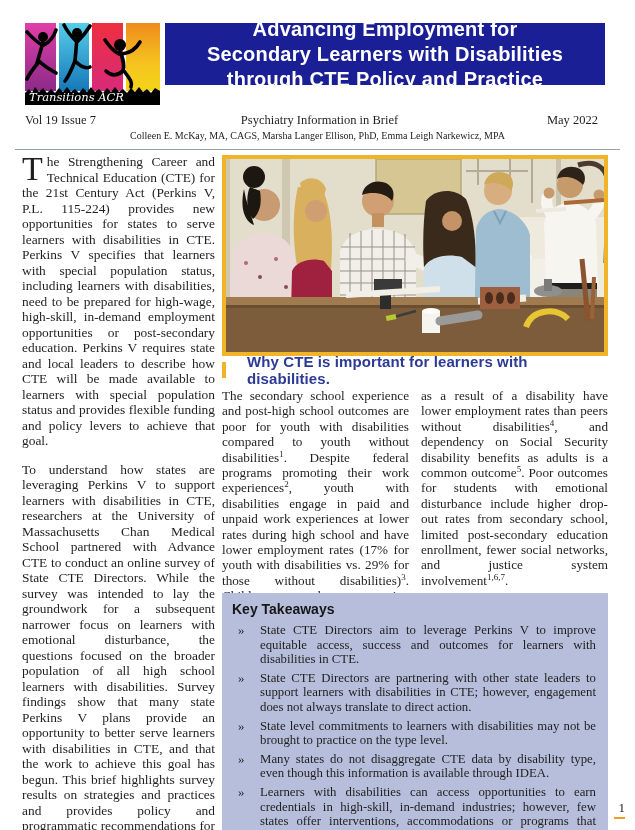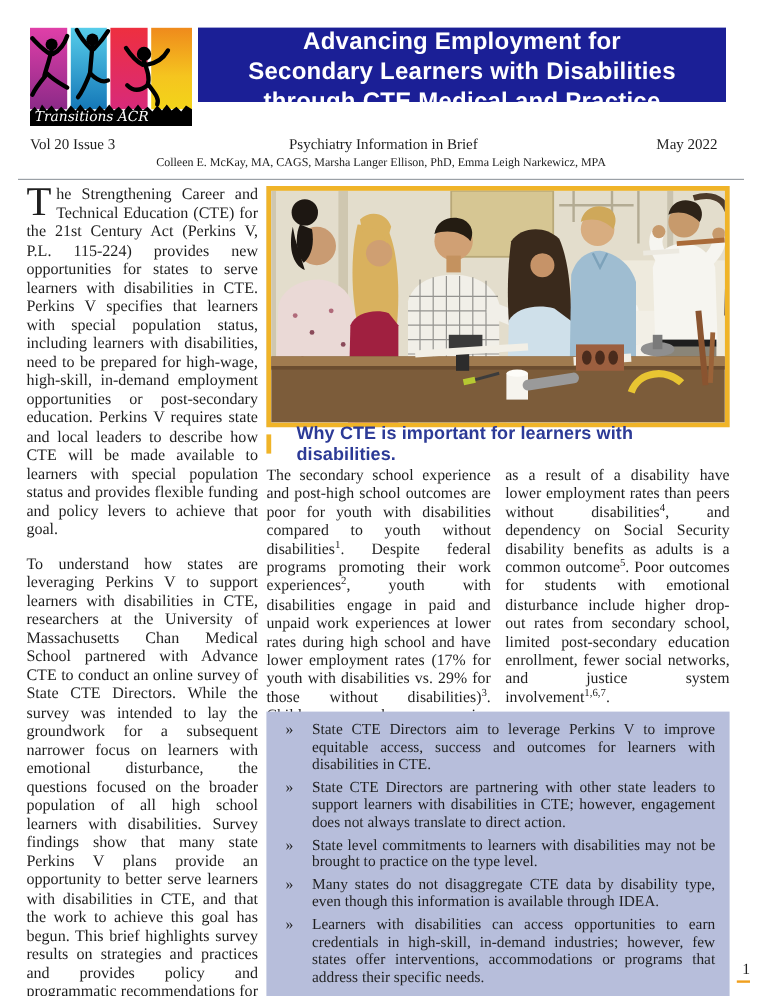--- a/index.html
+++ b/index.html
@@ -8,21 +8,21 @@
     background:#ffffff; overflow:hidden;
     font-family:"Liberation Serif", serif; color:#1f1f1f;
   }
 
   
   .logo {
     position:absolute; left:25px; top:23px; width:135px; height:82px;
   }
   .title-box {
     position:absolute; left:165px; top:23px; width:440px; height:62px;
-    background:#1b1f96; display:flex; flex-direction:column; justify-content:space-between;
+    background:#1b1f96; display:flex; flex-direction:column; justify-content:center;
   }
   .title-line {
     font-family:"Liberation Sans", sans-serif; font-weight:700;
     font-size:20px; line-height:25px; color:#ffffff; text-align:center;
     letter-spacing:.2px;
   }
 
   .masthead-row { position:absolute; left:25px; top:113px; width:589px; height:15px; font-size:12.5px; }
   .mh-vol  { position:absolute; left:0; top:0; }
   .mh-pub  { position:absolute; left:0; right:0; top:0; text-align:center; }
@@ -150,25 +150,25 @@
       </g>
 
       <path fill="#000" d="M0 82 L0 70 L4 66 L7 70 L10 64 L14 69 L18 65 L22 70 L26 66 L30 70 L34 65 L38 69 L42 64 L46 69 L50 66 L54 70 L58 65 L62 69 L66 64 L70 69 L74 66 L78 70 L82 65 L86 69 L90 64 L94 69 L98 66 L102 70 L106 65 L110 69 L114 64 L118 69 L122 66 L126 70 L130 65 L135 68 L135 82 Z"></path>
       <text x="4" y="78" font-family="DejaVu Serif, serif" font-style="italic" font-size="11.5" fill="#ffffff">Transitions ACR</text>
     </svg>
   </div>
 
   <div class="title-box">
     <div class="title-line">Advancing Employment for</div>
     <div class="title-line">Secondary Learners with Disabilities</div>
-    <div class="title-line">through CTE Medical and Practice</div>
+    <div class="title-line">through CTE Policy and Practice</div>
   </div>
 
   <div class="masthead-row">
-    <span class="mh-vol">Vol 20 Issue 3</span>
+    <span class="mh-vol">Vol 19 Issue 7</span>
     <span class="mh-pub">Psychiatry Information in Brief</span>
     <span class="mh-date">May 2022</span>
   </div>
   <div class="authors">Colleen E. McKay, MA, CAGS, Marsha Langer Ellison, PhD, Emma Leigh Narkewicz, MPA</div>
   <div class="rule"></div>
 
   <div class="intro-col">
     <p><span class="dropcap">T</span><span>he Strengthening Career and Technical Education (CTE) for the 21st Century Act (Perkins V, P.L. 115-224) provides new opportunities for states to serve learners with disabilities in CTE. Perkins V specifies that learners with special population status, including learners with disabilities, need to be prepared for high-wage, high-skill, in-demand employment opportunities or post-secondary education. Perkins V requires state and local leaders to describe how CTE will be made available to learners with special population status and provides flexible funding and policy levers to achieve that goal.</span></p>
     <p>To understand how states are leveraging Perkins V to support learners with disabilities in CTE, researchers at the University of Massachusetts Chan Medical School partnered with Advance CTE to conduct an online survey of State CTE Directors. While the survey was intended to lay the groundwork for a subsequent narrower focus on learners with emotional disturbance, the questions focused on the broader population of all high school learners with disabilities. Survey findings show that many state Perkins V plans provide an opportunity to better serve learners with disabilities in CTE, and that the work to achieve this goal has begun. This brief highlights survey results on strategies and practices and provides policy and programmatic recommendations for state leaders to support CTE learners with disabilities.</p>
   </div>
@@ -271,20 +271,21 @@
     <span class="accent-bar"></span>
     <span class="section-heading-text">Why CTE is important for learners with disabilities.</span>
   </div>
 
   <div class="two-cols">
     <div class="col">The secondary school experience and post-high school outcomes are poor for youth with disabilities compared to youth without disabilities<sup>1</sup>. Despite federal programs promoting their work experiences<sup>2</sup>, youth with disabilities engage in paid and unpaid work experiences at lower rates during high school and have lower employment rates (17% for youth with disabilities vs. 29% for those without disabilities)<sup>3</sup>. Children who receive supplemental security income</div>
     <div class="col">as a result of a disability have lower employment rates than peers without disabilities<sup>4</sup>, and dependency on Social Security disability benefits as adults is a common outcome<sup>5</sup>. Poor outcomes for students with emotional disturbance include higher drop-out rates from secondary school, limited post-secondary education enrollment, fewer social networks, and justice system involvement<sup>1,6,7</sup>.</div>
   </div>
 
   <div class="takeaways">
+    <div class="kt-heading">Key Takeaways</div>
     <div class="kt-item">
       <span class="kt-marker">»</span>
       <span class="kt-text">State CTE Directors aim to leverage Perkins V to improve equitable access, success and outcomes for learners with disabilities in CTE.</span>
     </div>
     <div class="kt-item">
       <span class="kt-marker">»</span>
       <span class="kt-text">State CTE Directors are partnering with other state leaders to support learners with disabilities in CTE; however, engagement does not always translate to direct action.</span>
     </div>
     <div class="kt-item">
       <span class="kt-marker">»</span>

